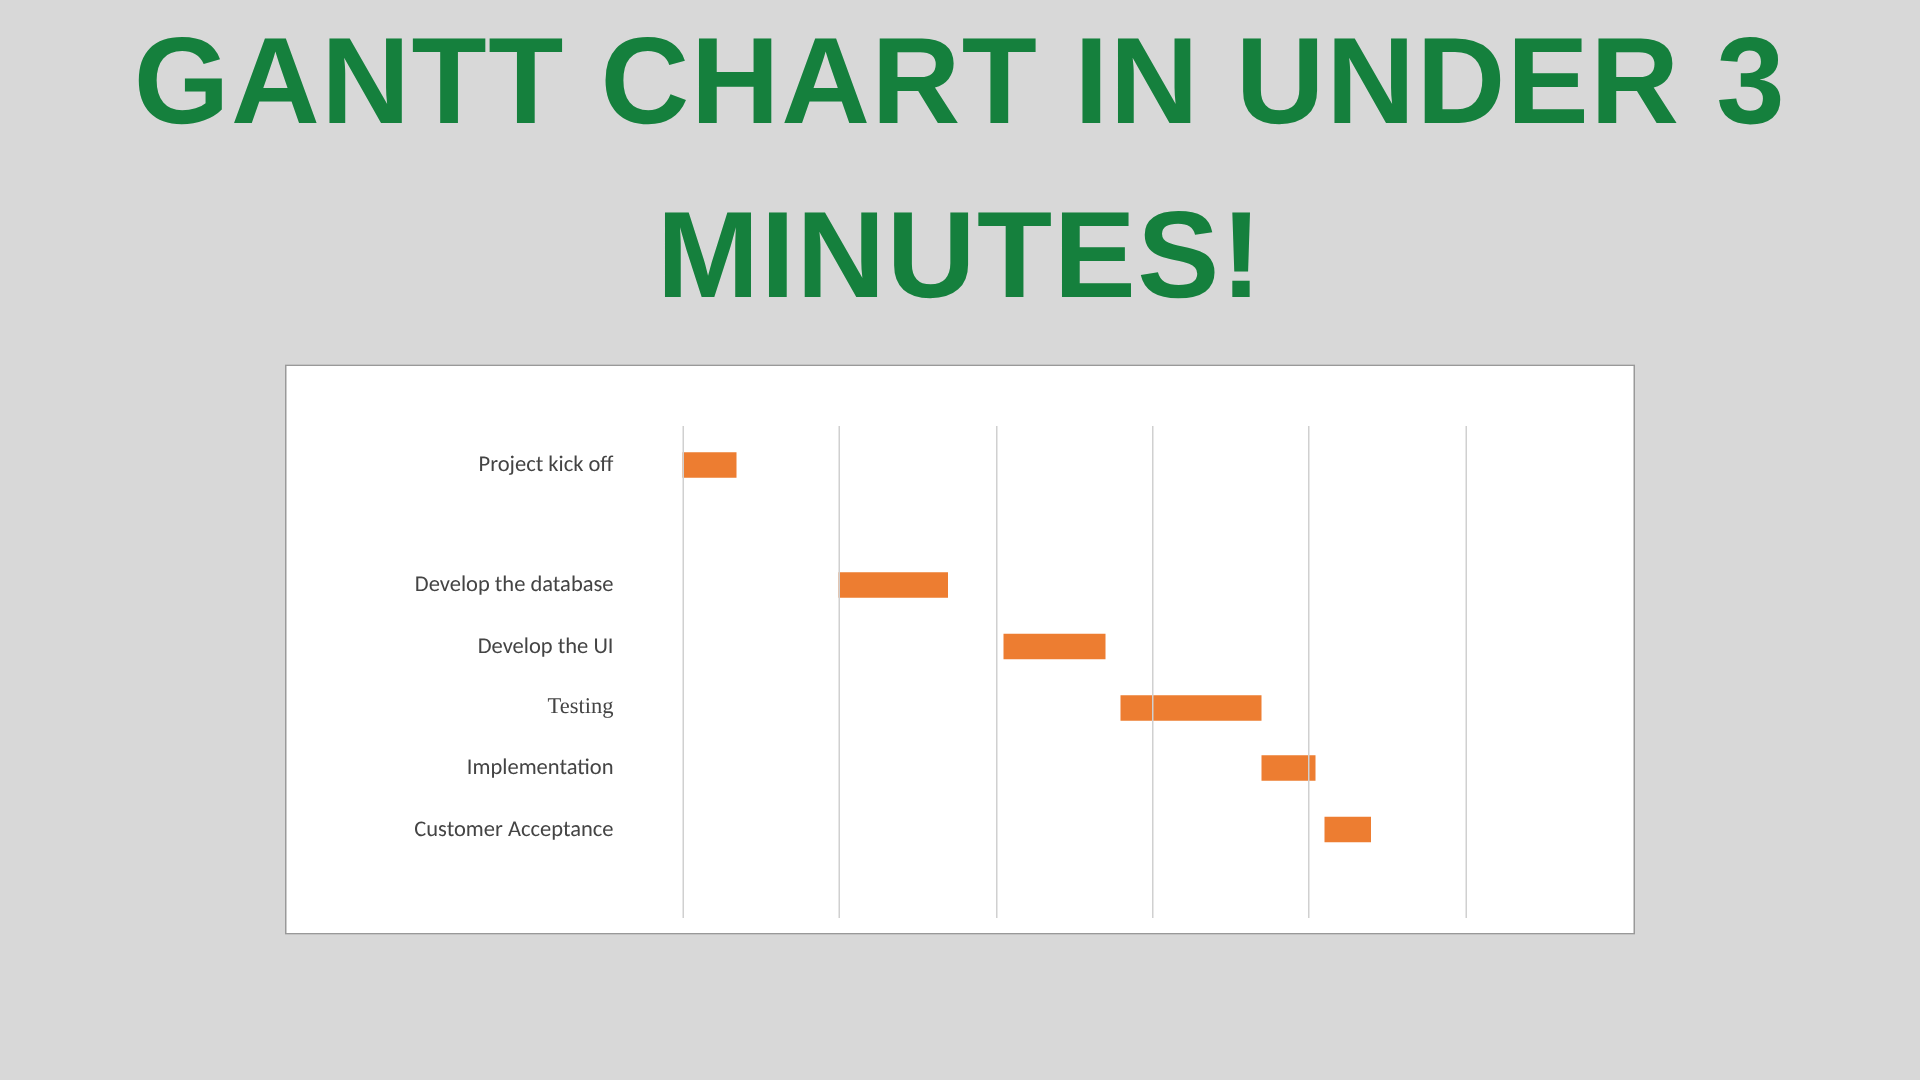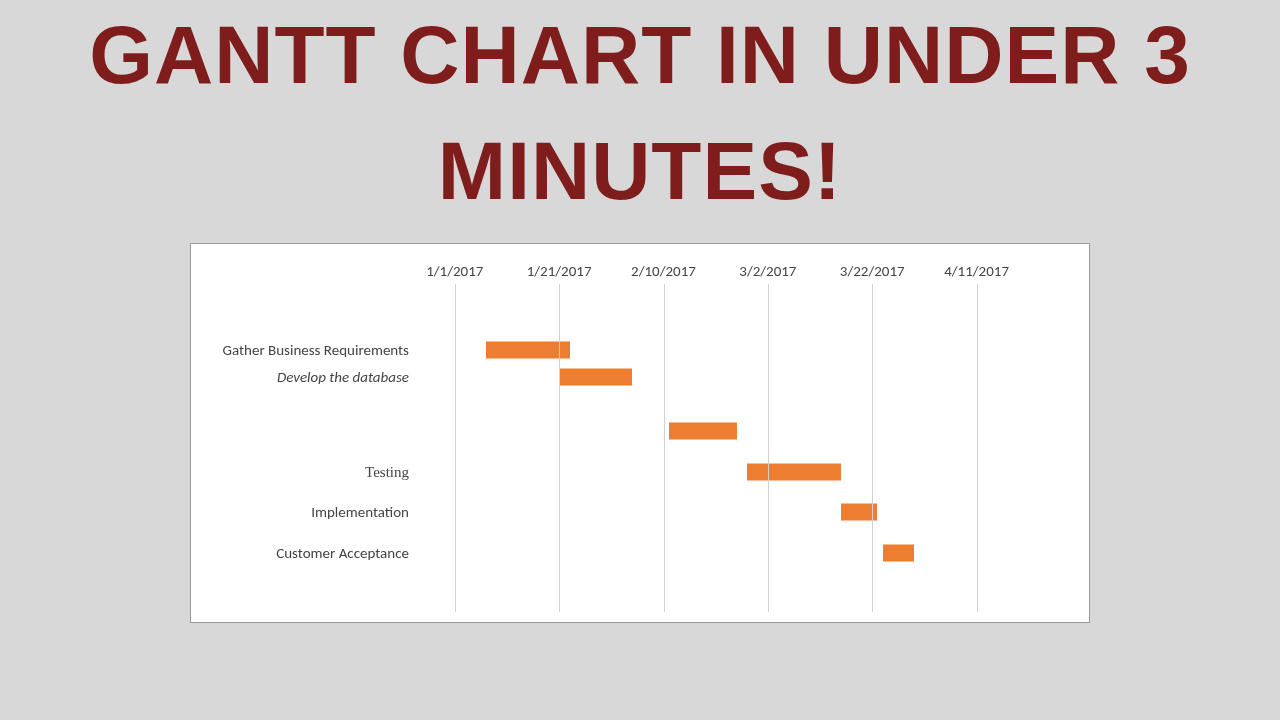--- a/index.html
+++ b/index.html
@@ -19,21 +19,21 @@
   }
   .title-block {
     text-align: center;
     padding-top: 8px;
   }
   .title-line {
     font-weight: 900;
     font-size: 82px;
     letter-spacing: 1px;
     line-height: 1.15;
-    color: #7f1d1d;
+    color: #15803d;
     margin: 0;
   }
   .title-line.second {
     margin-top: 22px;
   }
   .chart-wrap {
     margin: 24px auto 0 auto;
     width: 900px;
     height: 380px;
     background: #fff;
@@ -101,38 +101,31 @@
 <div class="page">
 
   <div class="title-block">
     <h1 class="title-line">GANTT CHART IN UNDER 3</h1>
     <h1 class="title-line second">MINUTES!</h1>
   </div>
 
   <div class="chart-wrap">
     <div class="chart-area">
 
-      <div class="xaxis-labels" id="xaxis">
-          <div class="xaxis-label" style="left: 263.75px;">1/1/2017</div>
-          <div class="xaxis-label" style="left: 368.125px;">1/21/2017</div>
-          <div class="xaxis-label" style="left: 472.5px;">2/10/2017</div>
-          <div class="xaxis-label" style="left: 576.875px;">3/2/2017</div>
-          <div class="xaxis-label" style="left: 681.25px;">3/22/2017</div>
-          <div class="xaxis-label" style="left: 785.625px;">4/11/2017</div>
-        </div>
       <div id="plot" style="position:absolute;top:36px;bottom:0;left:0;right:0;">
-          <div class="y-row" style="top: 51.75px; height: 18px;">
-            <div class="y-label">Gather Business Requirements</div>
-            <div class="bar" style="left: 295.062px; width: 83.5px; background: rgb(237, 125, 49);"></div>
+          <div class="y-row" style="top: 11.25px; height: 18px;">
+            <div class="y-label">Project kick off</div>
+            <div class="bar" style="left: 263.75px; width: 36.5312px; background: rgb(237, 125, 49);"></div>
           </div>
-          <div class="y-row" style="top: 78px; height: 18px; font-style: italic;">
+          <div class="y-row" style="top: 91px; height: 18px;">
             <div class="y-label">Develop the database</div>
             <div class="bar" style="left: 368.125px; width: 73.0625px; background: rgb(237, 125, 49);"></div>
           </div>
           <div class="y-row" style="top: 132.75px; height: 18px;">
+            <div class="y-label">Develop the UI</div>
             <div class="bar" style="left: 477.719px; width: 67.8438px; background: rgb(237, 125, 49);"></div>
           </div>
           <div class="y-row" style="top: 173.25px; height: 18px; font-family: Liberation Serif, serif;">
             <div class="y-label">Testing</div>
             <div class="bar" style="left: 556px; width: 93.9375px; background: rgb(237, 125, 49);"></div>
           </div>
           <div class="y-row" style="top: 213.75px; height: 18px;">
             <div class="y-label">Implementation</div>
             <div class="bar" style="left: 649.938px; width: 36.5312px; background: rgb(237, 125, 49);"></div>
           </div>

